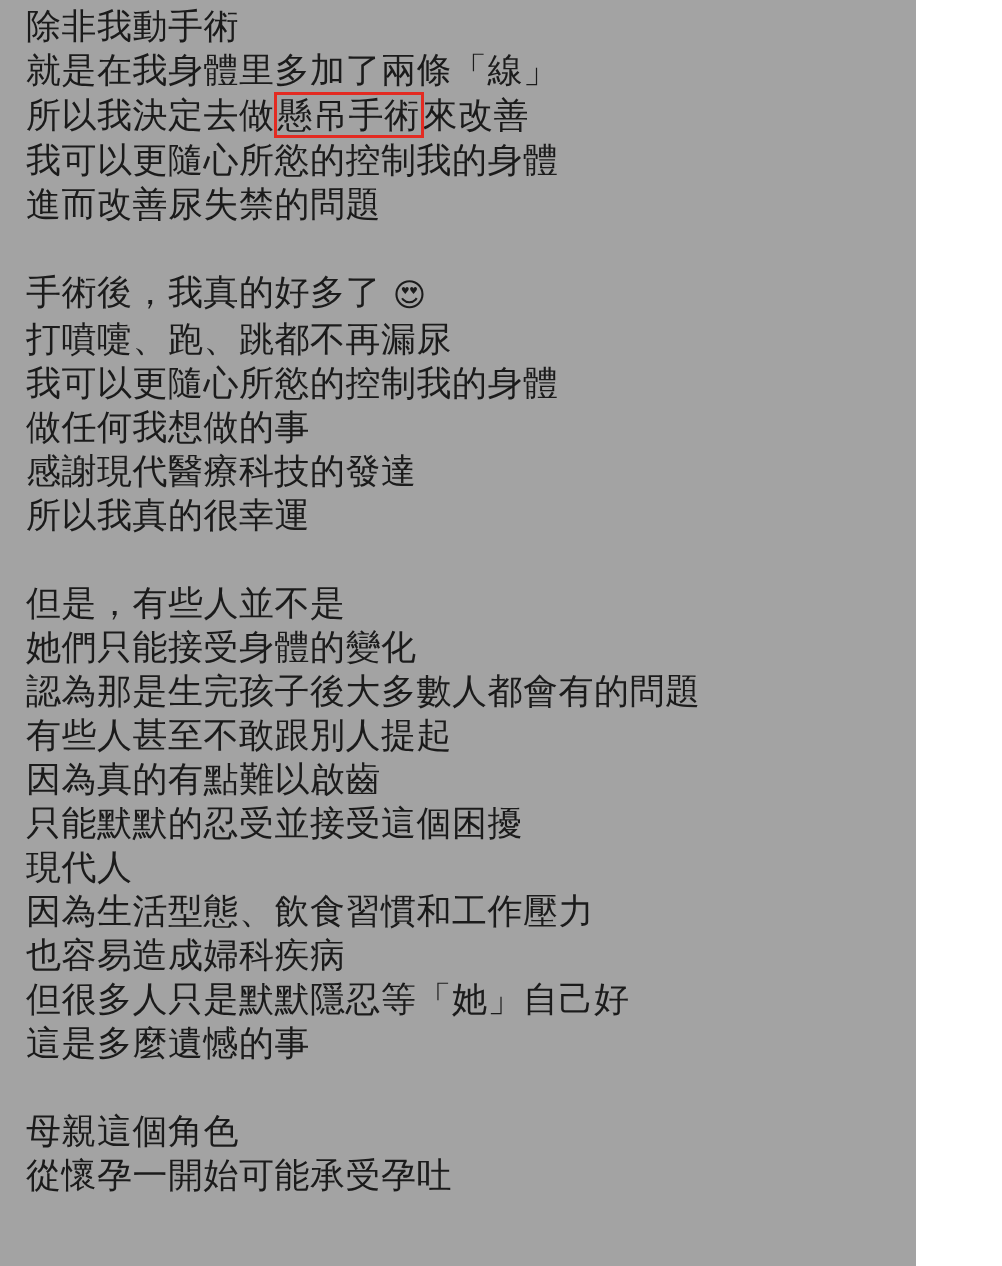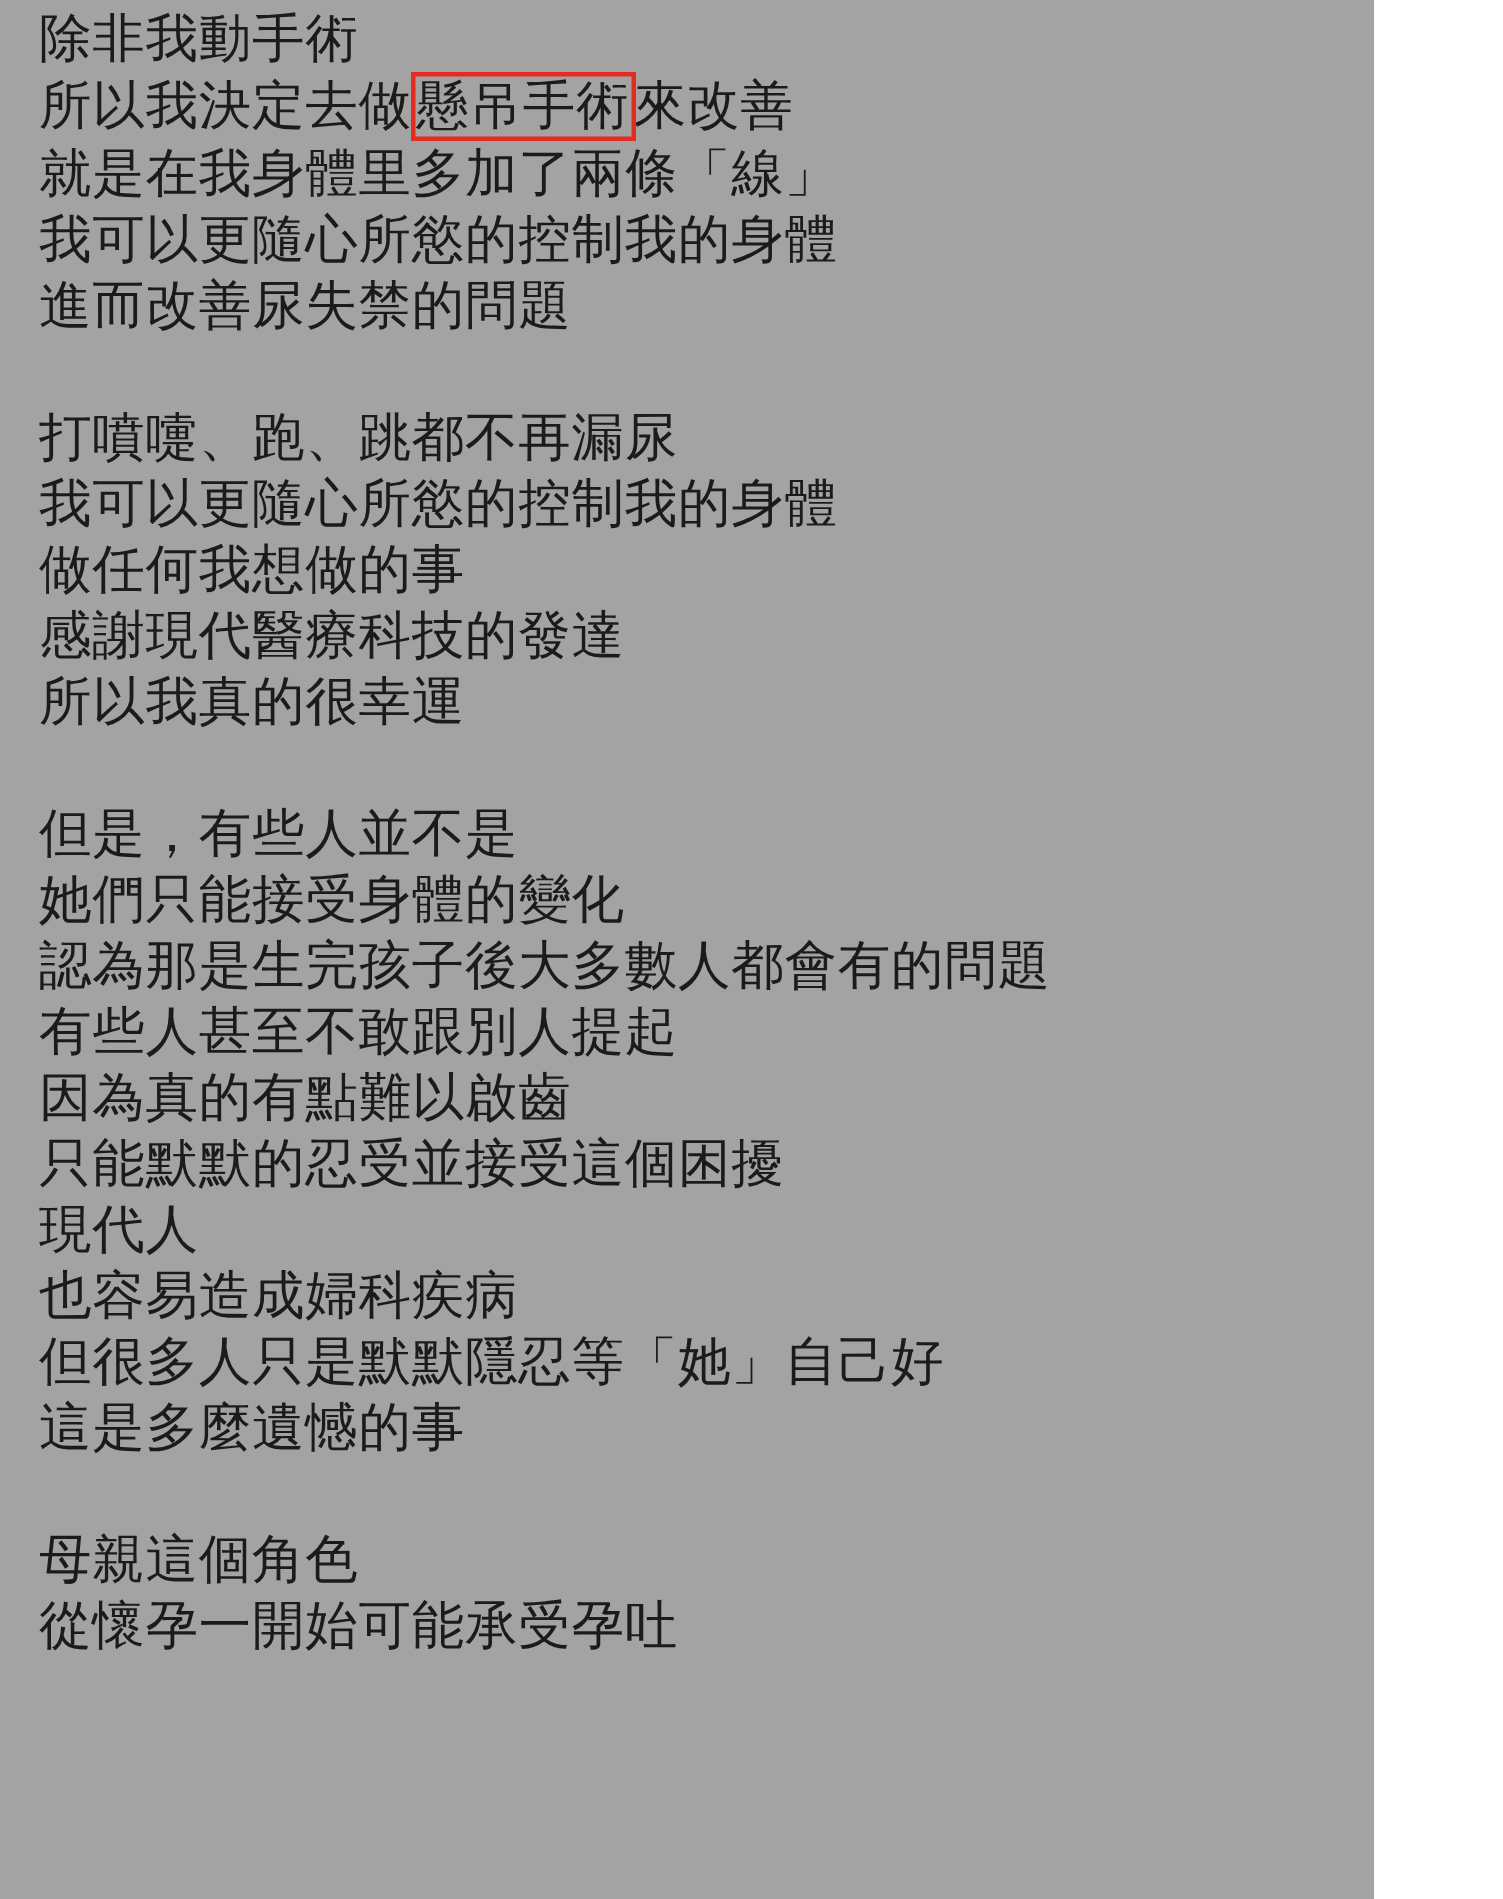--- a/index.html
+++ b/index.html
@@ -51,42 +51,44 @@
   }
 </style>
 </head>
 <body>
 
 <div class="page">
   <div class="text-block">
 
     <span class="line">除非我動手術</span>
 
+    <span class="line">就是在我身體里多加了兩條「線」</span>
+
     <span class="line"><span>所以我決定去做</span><span class="hl">懸吊手術</span><span>來改善</span></span>
-
-    <span class="line">就是在我身體里多加了兩條「線」</span>
     <span class="line">我可以更隨心所慾的控制我的身體</span>
     <span class="line">進而改善尿失禁的問題</span>
     <span class="line blank">&nbsp;</span>
 
+    <span class="line"><span>手術後，我真的好多了 </span><span class="emoji">😍</span></span>
 
     <span class="line">打噴嚏、跑、跳都不再漏尿</span>
     <span class="line">我可以更隨心所慾的控制我的身體</span>
     <span class="line">做任何我想做的事</span>
     <span class="line">感謝現代醫療科技的發達</span>
     <span class="line">所以我真的很幸運</span>
     <span class="line blank">&nbsp;</span>
 
     <span class="line">但是，有些人並不是</span>
     <span class="line">她們只能接受身體的變化</span>
     <span class="line">認為那是生完孩子後大多數人都會有的問題</span>
     <span class="line">有些人甚至不敢跟別人提起</span>
     <span class="line">因為真的有點難以啟齒</span>
     <span class="line">只能默默的忍受並接受這個困擾</span>
     <span class="line">現代人</span>
+    <span class="line">因為生活型態、飲食習慣和工作壓力</span>
     <span class="line">也容易造成婦科疾病</span>
     <span class="line">但很多人只是默默隱忍等「她」自己好</span>
     <span class="line">這是多麼遺憾的事</span>
     <span class="line blank">&nbsp;</span>
 
     <span class="line">母親這個角色</span>
     <span class="line">從懷孕一開始可能承受孕吐</span>
   </div>
 </div>
 

